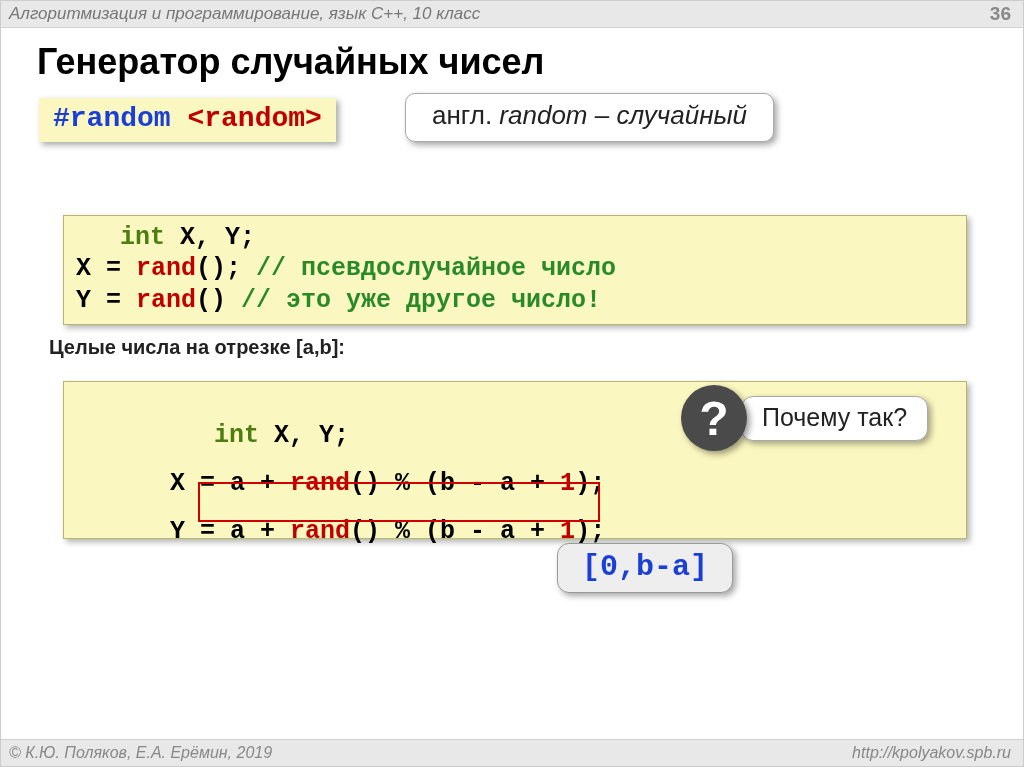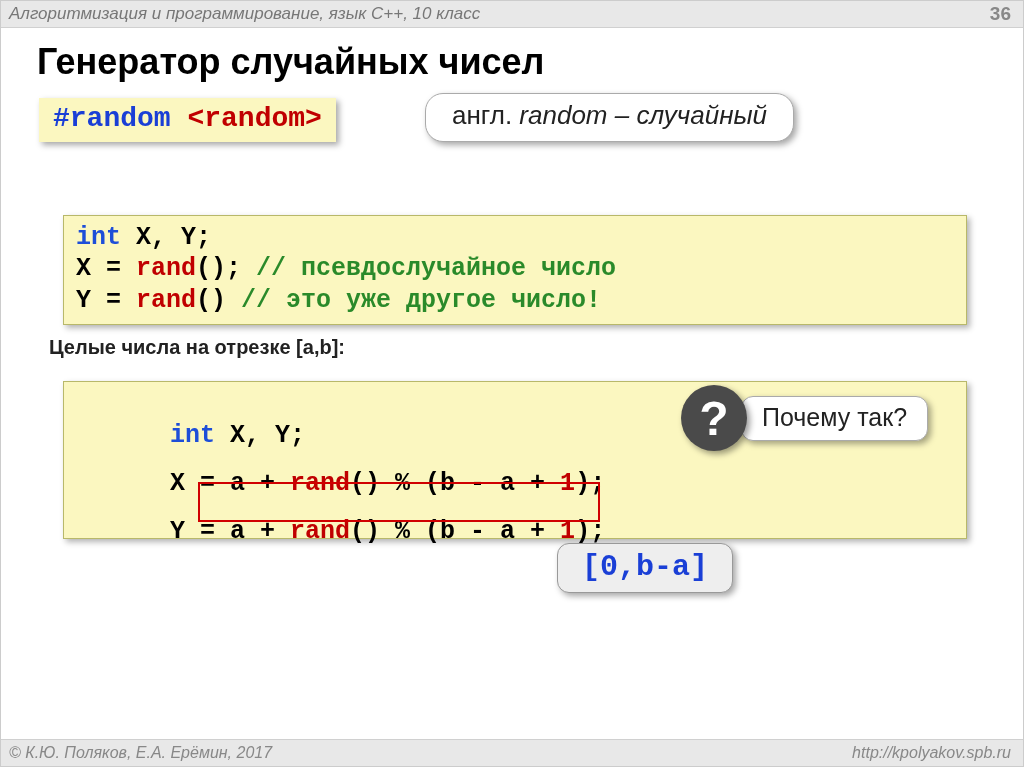--- a/index.html
+++ b/index.html
@@ -47,25 +47,25 @@
     background: #fbf7c0;
     font-family: "Courier New", monospace;
     font-size: 28px;
     font-weight: bold;
     box-shadow: 3px 3px 6px rgba(0,0,0,0.35);
   }
   .include-box .kw { color: #1a3fd6; }
   .include-box .hdr { color: #c00000; }
   .callout-random {
     position: absolute;
-    top: 92px; left: 424px;
+    top: 92px; left: 404px;
     padding: 6px 26px 10px 26px;
     background: #fff;
     border: 1px solid #aaa;
-    border-radius: 18px;
+    border-radius: 10px;
     font-size: 26px;
     color: #222;
     box-shadow: 3px 3px 6px rgba(0,0,0,0.35);
   }
   .callout-random .it { font-style: italic; }
   .sub1 {
     position: absolute;
     top: 170px; left: 48px;
     font-size: 27px;
     font-weight: bold;
@@ -79,21 +79,21 @@
     background: #fbf7c0;
     border: 1px solid #b8b86a;
     box-shadow: 3px 3px 6px rgba(0,0,0,0.3);
     font-family: "Courier New", monospace;
     font-size: 25px;
     font-weight: bold;
     color: #000;
     line-height: 1.25;
     box-sizing: border-box;
   }
-  .kw-blue { color: #1d4ed8; }
+  .kw-blue { color: #4d7c0f; margin-left: 44px; }
   .fn-red  { color: #c00000; }
   .num-red { color: #c00000; }
   .cmt     { color: #2a8a2a; font-weight: bold; }
   .sub2 {
     position: absolute;
     top: 335px; left: 48px;
     font-size: 20px;
     font-weight: bold;
     color: #222;
   }
@@ -232,17 +232,17 @@
   </div>
 
   <div class="qbubble">
     <div class="qcircle">?</div>
     <div class="qtext">Почему так?</div>
   </div>
 
   <div class="range-callout">[0,b-a]</div>
 
   <div class="footer-bar">
-    <span>© К.Ю. Поляков, Е.А. Ерёмин, 2017</span>
+    <span>© К.Ю. Поляков, Е.А. Ерёмин, 2019</span>
     <span>http://kpolyakov.spb.ru</span>
   </div>
 
 </div>
 
 </body></html>

